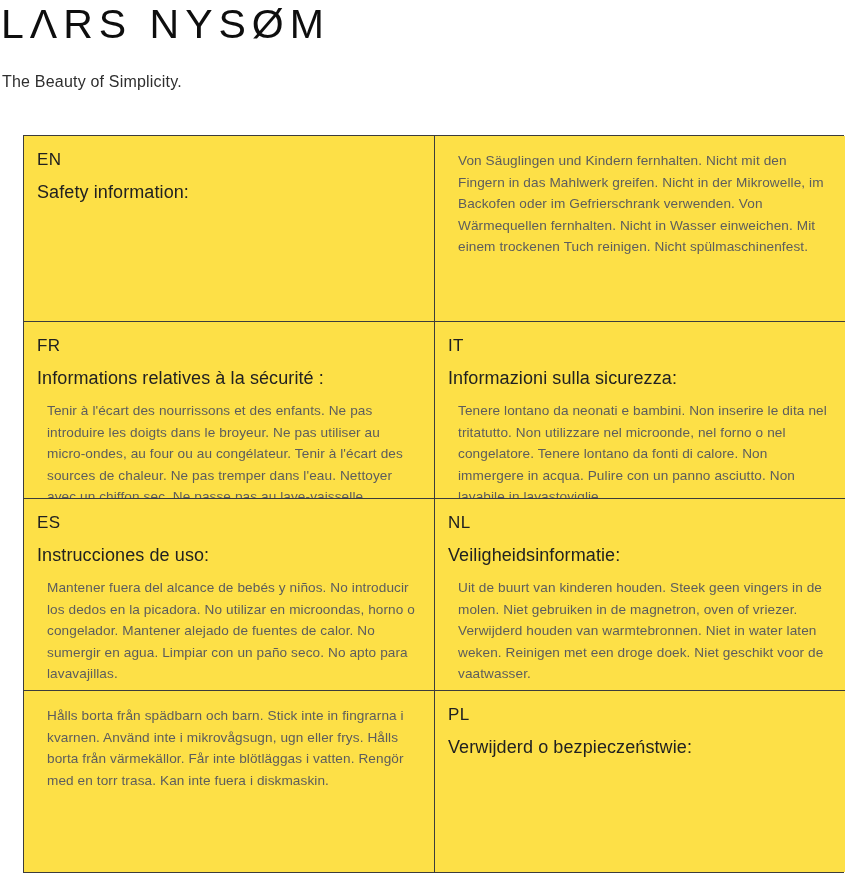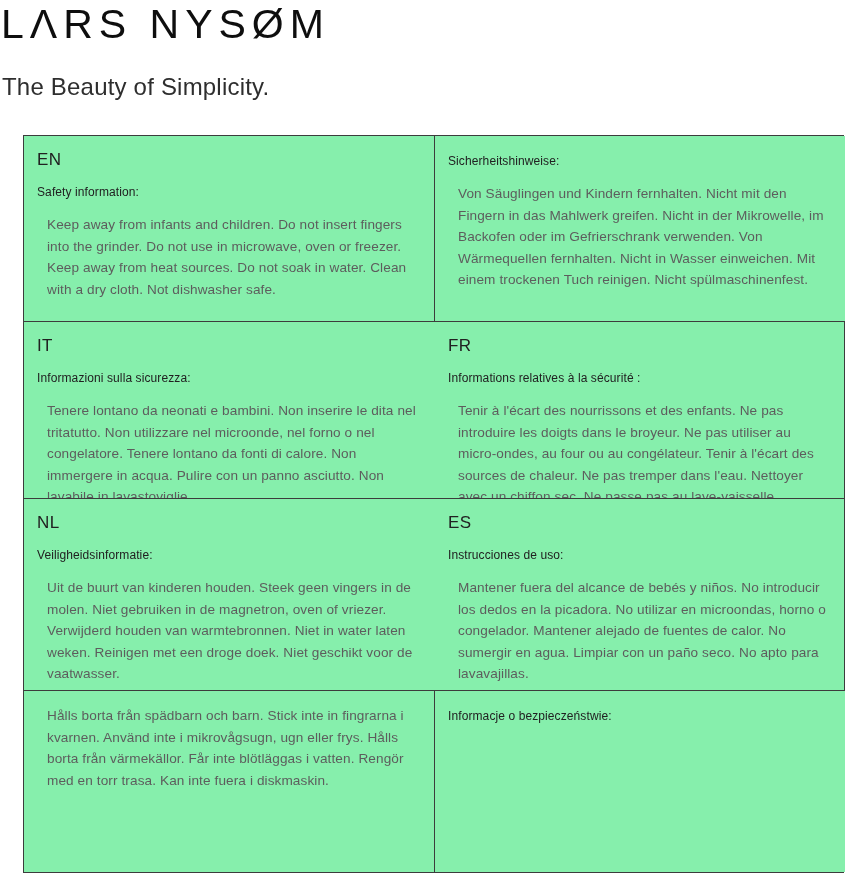--- a/index.html
+++ b/index.html
@@ -24,51 +24,51 @@
     font-size: 41px;
     font-weight: 500;
     letter-spacing: 6px;
     color: #0e0e0e;
     white-space: nowrap;
   }
   .brand-tagline {
     position: absolute;
     left: 2px;
     top: 73px;
-    font-size: 24px;
+    font-size: 16px;
     font-weight: 400;
     color: #2e2e2e;
     letter-spacing: 0.2px;
   }
   .safety-table {
     position: absolute;
     left: 23px;
     top: 135px;
     width: 821px;
     display: grid;
     grid-template-columns: 411px 410px;
     grid-template-rows: 186px 177px 192px 181px;
     border: 1.5px solid #3c3c3c;
   }
   .cell {
     padding: 14px 16px 0 13px;
     overflow: hidden;
-    background: #86efac;
+    background: #fde047;
   }
   .cell.b-right  { border-right: 1.5px solid #3c3c3c; }
   .cell.b-bottom { border-bottom: 1.5px solid #3c3c3c; }
   .lang-code {
     font-size: 17px;
     line-height: 20px;
     color: #212121;
     letter-spacing: 0.4px;
     margin-bottom: 11px;
   }
   .section-heading {
-    font-size: 12px;
+    font-size: 18px;
     line-height: 22px;
     color: #212121;
     letter-spacing: 0.1px;
     margin-bottom: 11px;
   }
   .body-text {
     margin-left: 10px;
     max-width: 372px;
     font-size: 13.6px;
     line-height: 21.5px;
@@ -82,54 +82,53 @@
 <div class="page">
 
   <div class="brand-logo">LΛRS NYSØM</div>
   <div class="brand-tagline">The Beauty of Simplicity.</div>
 
   <div class="safety-table">
 
     <div class="cell b-right b-bottom">
       <div class="lang-code">EN</div>
       <div class="section-heading">Safety information:</div>
-      <div class="body-text">Keep away from infants and children. Do not insert fingers into the grinder. Do not use in microwave, oven or freezer. Keep away from heat sources. Do not soak in water. Clean with a dry cloth. Not dishwasher safe.</div>
     </div>
 
     <div class="cell b-bottom">
-      <div class="section-heading">Sicherheitshinweise:</div>
       <div class="body-text">Von Säuglingen und Kindern fernhalten. Nicht mit den Fingern in das Mahlwerk greifen. Nicht in der Mikrowelle, im Backofen oder im Gefrierschrank verwenden. Von Wärmequellen fernhalten. Nicht in Wasser einweichen. Mit einem trockenen Tuch reinigen. Nicht spülmaschinenfest.</div>
+    </div>
+
+    <div class="cell b-right b-bottom">
+      <div class="lang-code">FR</div>
+      <div class="section-heading">Informations relatives à la sécurité :</div>
+      <div class="body-text">Tenir à l'écart des nourrissons et des enfants. Ne pas introduire les doigts dans le broyeur. Ne pas utiliser au micro-ondes, au four ou au congélateur. Tenir à l'écart des sources de chaleur. Ne pas tremper dans l'eau. Nettoyer avec un chiffon sec. Ne passe pas au lave-vaisselle.</div>
     </div>
 
     <div class="cell b-bottom">
       <div class="lang-code">IT</div>
       <div class="section-heading">Informazioni sulla sicurezza:</div>
       <div class="body-text">Tenere lontano da neonati e bambini. Non inserire le dita nel tritatutto. Non utilizzare nel microonde, nel forno o nel congelatore. Tenere lontano da fonti di calore. Non immergere in acqua. Pulire con un panno asciutto. Non lavabile in lavastoviglie.</div>
     </div>
 
     <div class="cell b-right b-bottom">
-      <div class="lang-code">FR</div>
-      <div class="section-heading">Informations relatives à la sécurité :</div>
-      <div class="body-text">Tenir à l'écart des nourrissons et des enfants. Ne pas introduire les doigts dans le broyeur. Ne pas utiliser au micro-ondes, au four ou au congélateur. Tenir à l'écart des sources de chaleur. Ne pas tremper dans l'eau. Nettoyer avec un chiffon sec. Ne passe pas au lave-vaisselle.</div>
+      <div class="lang-code">ES</div>
+      <div class="section-heading">Instrucciones de uso:</div>
+      <div class="body-text">Mantener fuera del alcance de bebés y niños. No introducir los dedos en la picadora. No utilizar en microondas, horno o congelador. Mantener alejado de fuentes de calor. No sumergir en agua. Limpiar con un paño seco. No apto para lavavajillas.</div>
     </div>
 
     <div class="cell b-bottom">
       <div class="lang-code">NL</div>
       <div class="section-heading">Veiligheidsinformatie:</div>
       <div class="body-text">Uit de buurt van kinderen houden. Steek geen vingers in de molen. Niet gebruiken in de magnetron, oven of vriezer. Verwijderd houden van warmtebronnen. Niet in water laten weken. Reinigen met een droge doek. Niet geschikt voor de vaatwasser.</div>
     </div>
 
-    <div class="cell b-right b-bottom">
-      <div class="lang-code">ES</div>
-      <div class="section-heading">Instrucciones de uso:</div>
-      <div class="body-text">Mantener fuera del alcance de bebés y niños. No introducir los dedos en la picadora. No utilizar en microondas, horno o congelador. Mantener alejado de fuentes de calor. No sumergir en agua. Limpiar con un paño seco. No apto para lavavajillas.</div>
-    </div>
-
     <div class="cell b-right">
       <div class="body-text">Hålls borta från spädbarn och barn. Stick inte in fingrarna i kvarnen. Använd inte i mikrovågsugn, ugn eller frys. Hålls borta från värmekällor. Får inte blötläggas i vatten. Rengör med en torr trasa. Kan inte fuera i diskmaskin.</div>
     </div>
 
     <div class="cell">
-      <div class="section-heading">Informacje o bezpieczeństwie:</div>
+      <div class="lang-code">PL</div>
+      <div class="section-heading">Verwijderd o bezpieczeństwie:</div>
     </div>
 
   </div>
 </div>
 
 </body></html>

